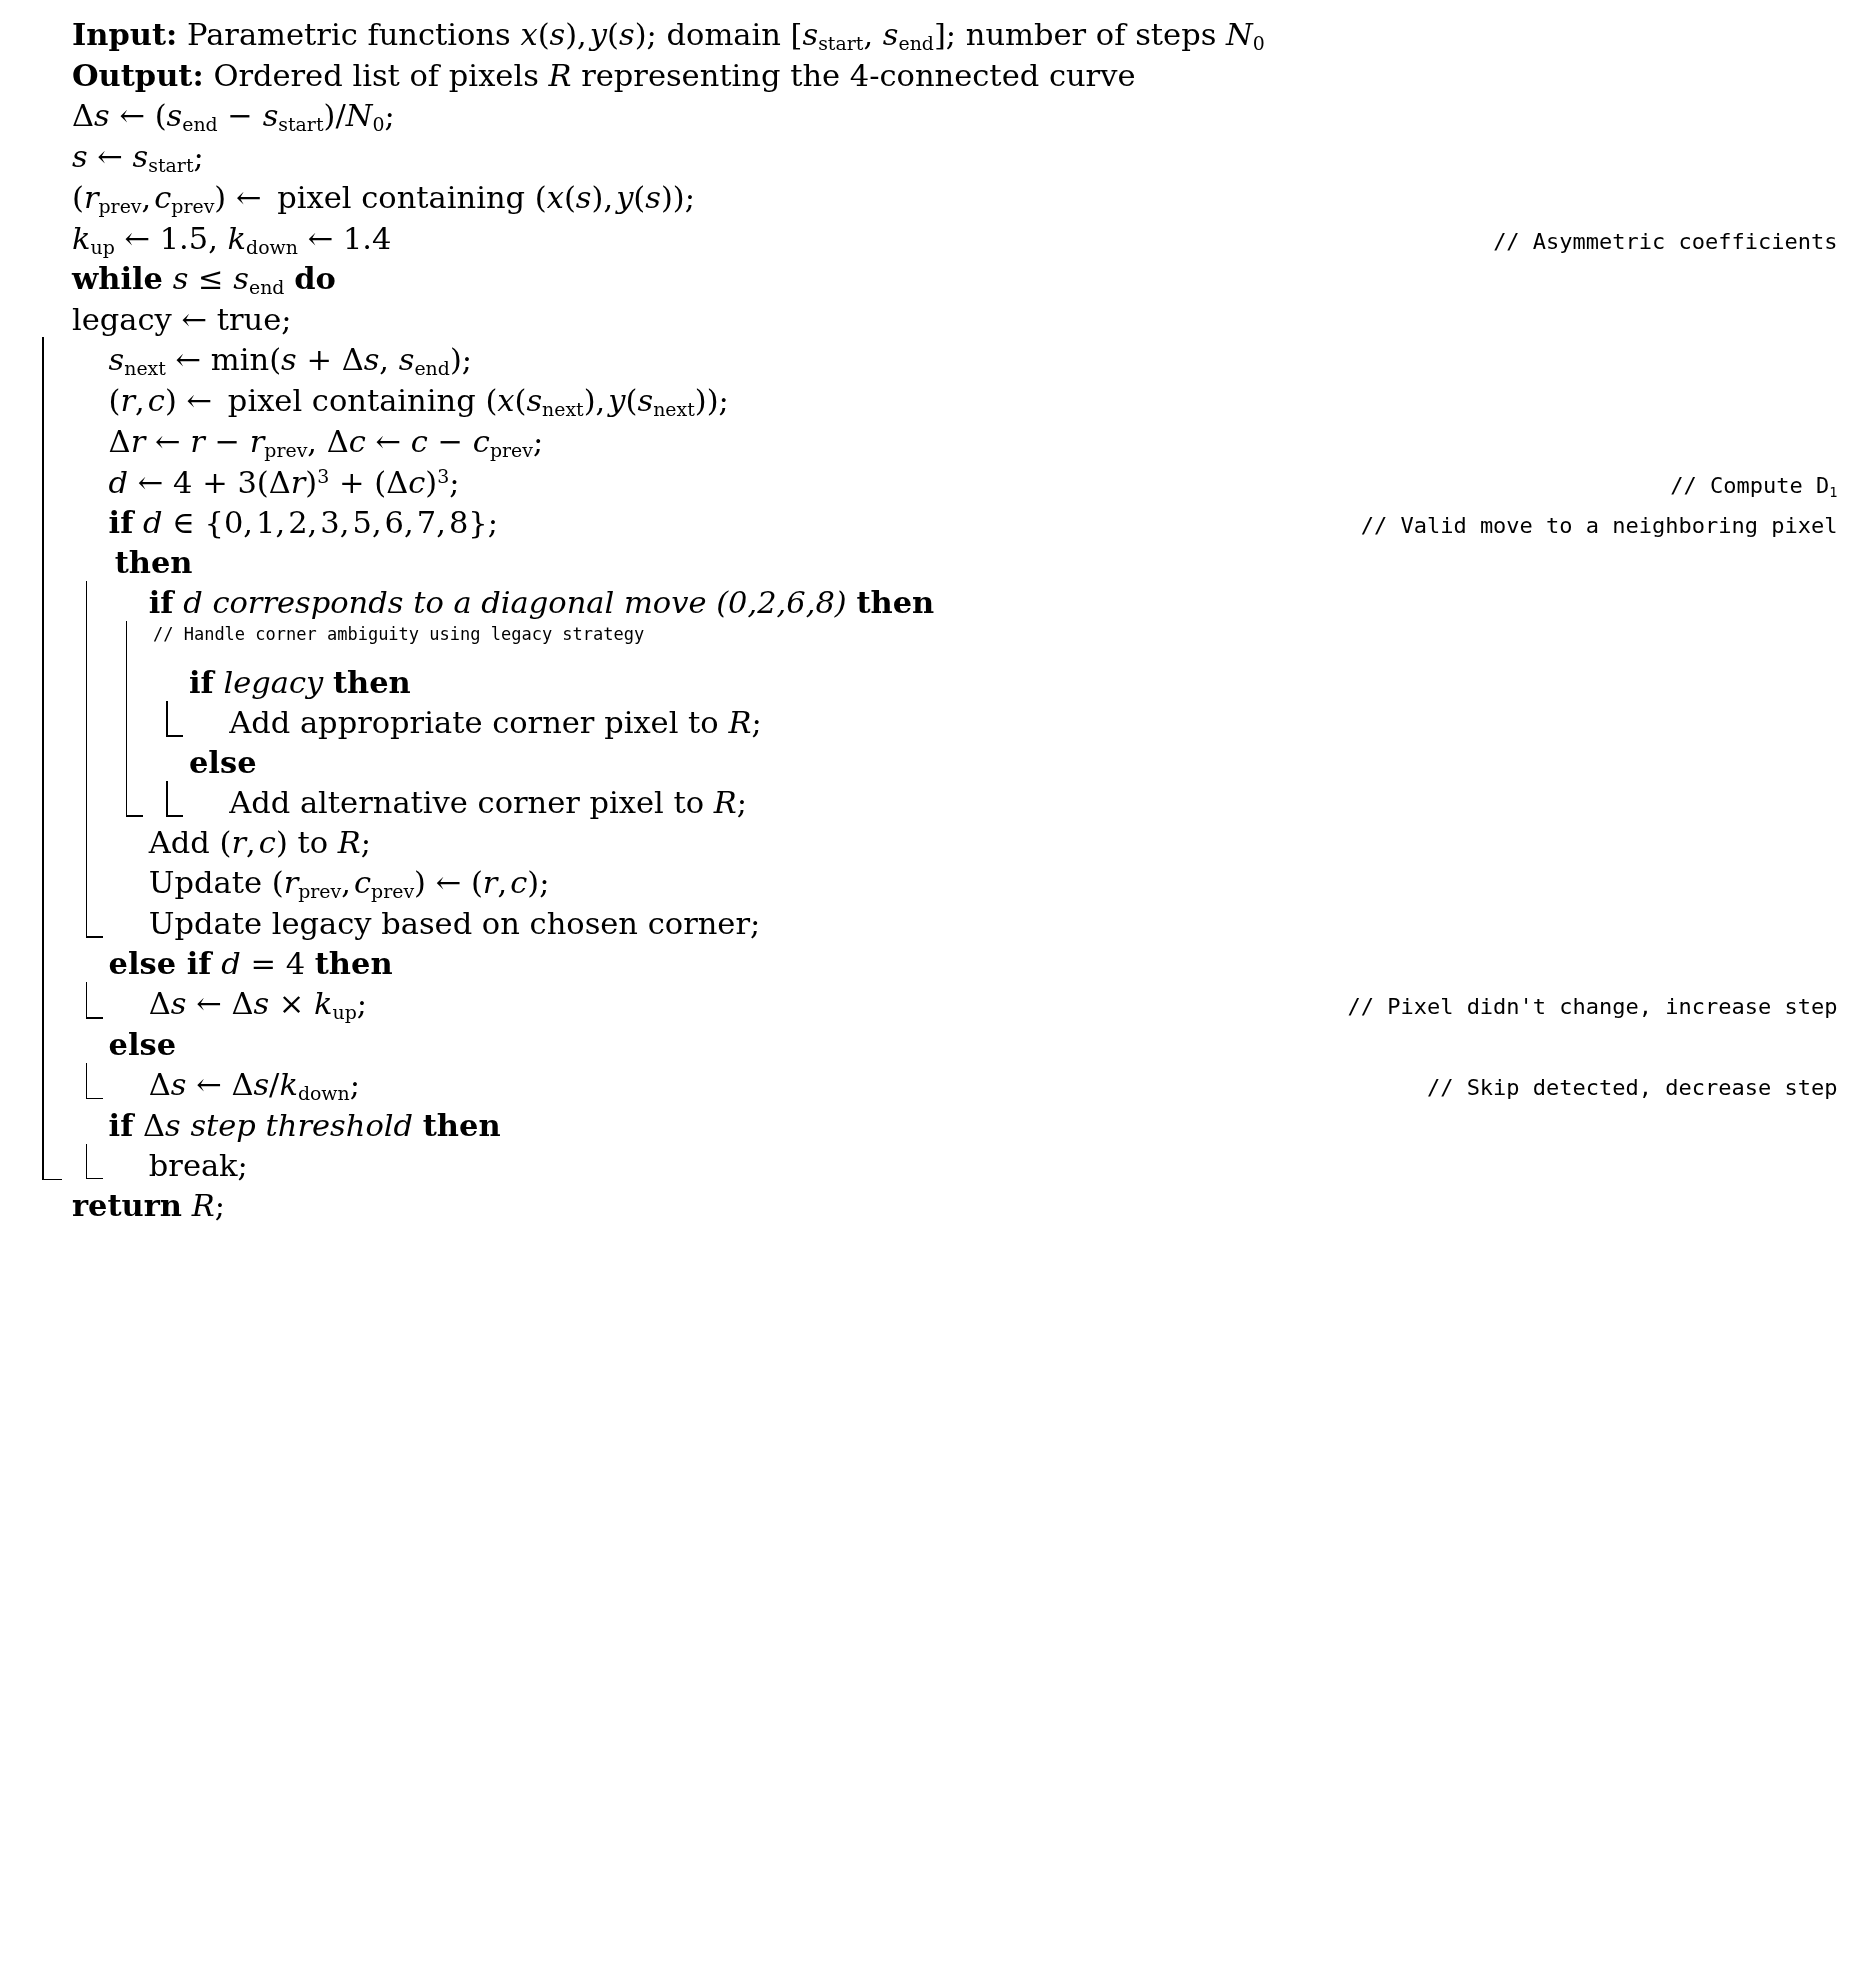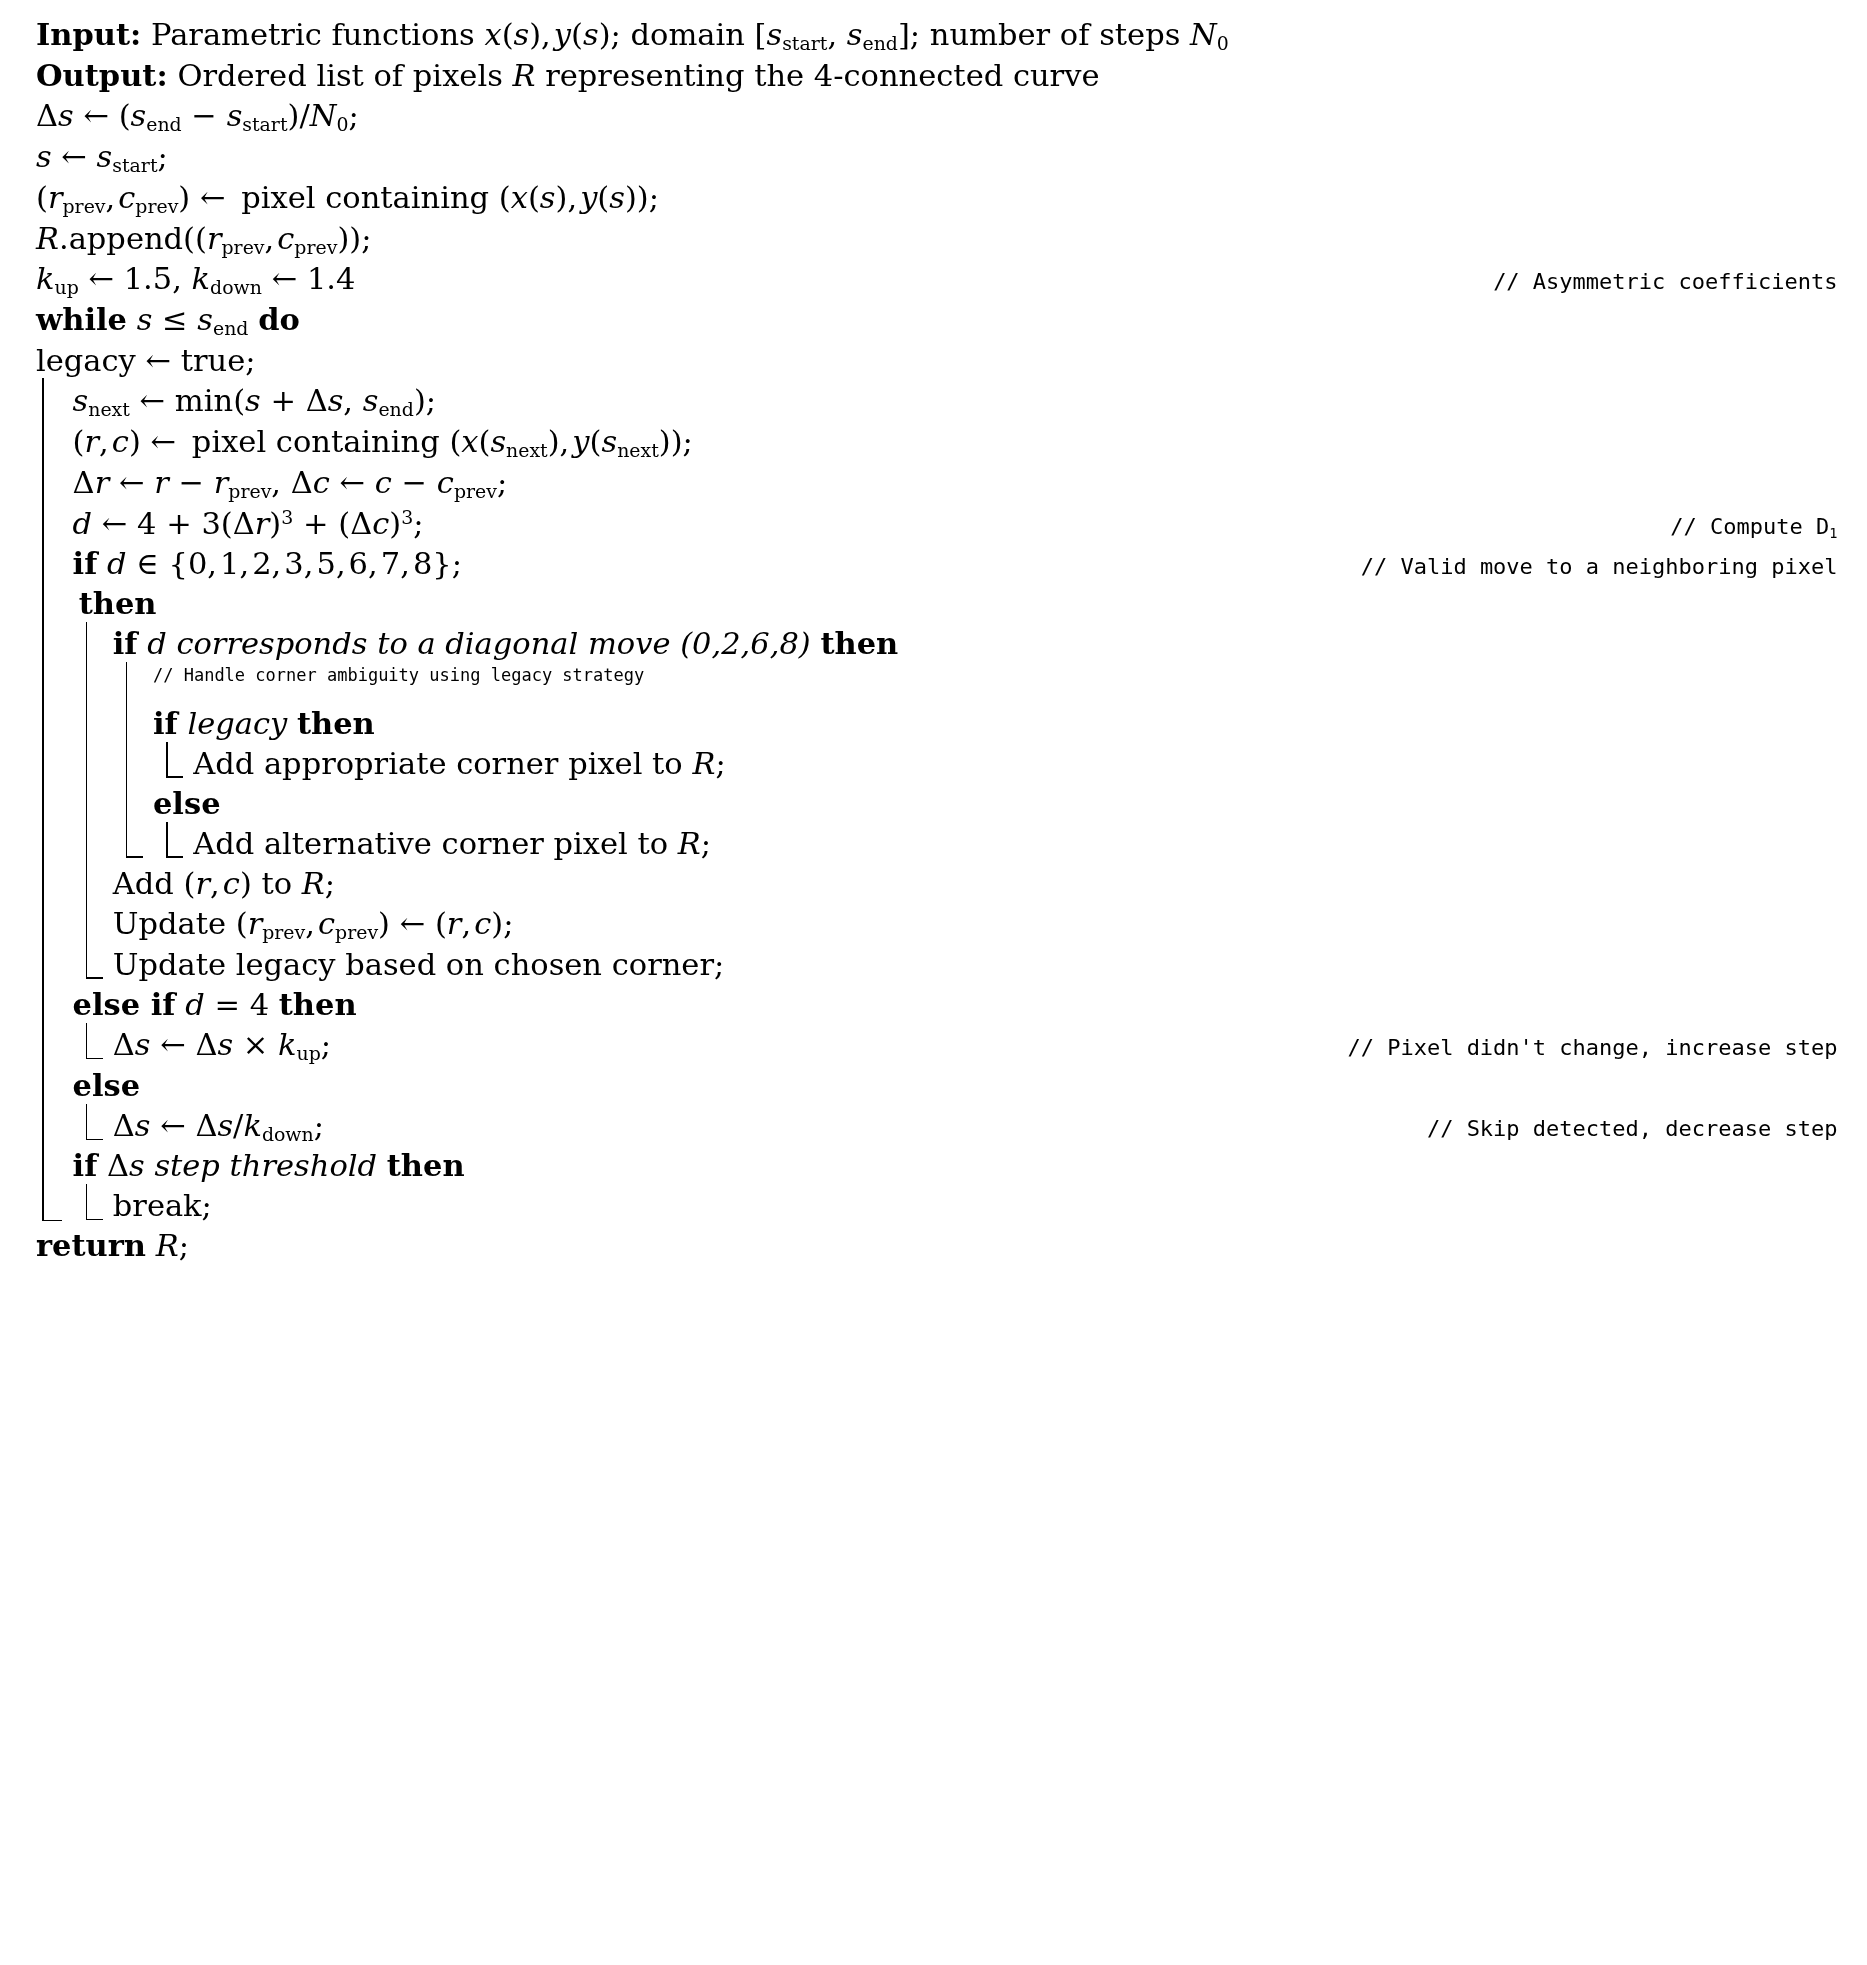--- a/index.html
+++ b/index.html
@@ -20,20 +20,21 @@
   }
   .line {
     position: relative;
     display: flex;
     align-items: baseline;
     white-space: pre;
     min-height: 40px;
   }
   .code {
     flex: 0 0 auto;
+    margin-left: 36px;
   }
   .cmt {
     font-family: "DejaVu Sans Mono", "Liberation Mono", monospace;
     font-size: 22px;
     margin-left: auto;
     padding-left: 20.3px;
     white-space: pre;
   }
   .cmt-inline {
     font-family: "DejaVu Sans Mono", "Liberation Mono", monospace;
@@ -122,23 +123,20 @@
   </div>
 
   <div class="line">
     <span class="code"><span class="mathit">s</span> ← <span class="mathit">s</span><sub>start</sub>;</span>
   </div>
 
   <div class="line">
     <span class="code">(<span class="mathit">r</span><sub>prev</sub>, <span class="mathit">c</span><sub>prev</sub>) ←  pixel containing (<span class="mathit">x</span>(<span class="mathit">s</span>), <span class="mathit">y</span>(<span class="mathit">s</span>));</span>
   </div>
 
-  <div class="line">
-    <span class="code"><span class="cal">R</span>.append((<span class="mathit">r</span><sub>prev</sub>, <span class="mathit">c</span><sub>prev</sub>));</span>
-  </div>
 
   <div class="line">
     <span class="code"><span class="mathit">k</span><sub>up</sub> ← 1.5, <span class="mathit">k</span><sub>down</sub> ← 1.4</span>
     <span class="cmt">// Asymmetric coefficients</span>
   </div>
 
   <div class="line">
     <span class="code"><span class="kw">while</span> <span class="mathit">s</span> ≤ <span class="mathit">s</span><span class="it"><sub>end</sub></span> <span class="kw">do</span></span>
   </div>
 

